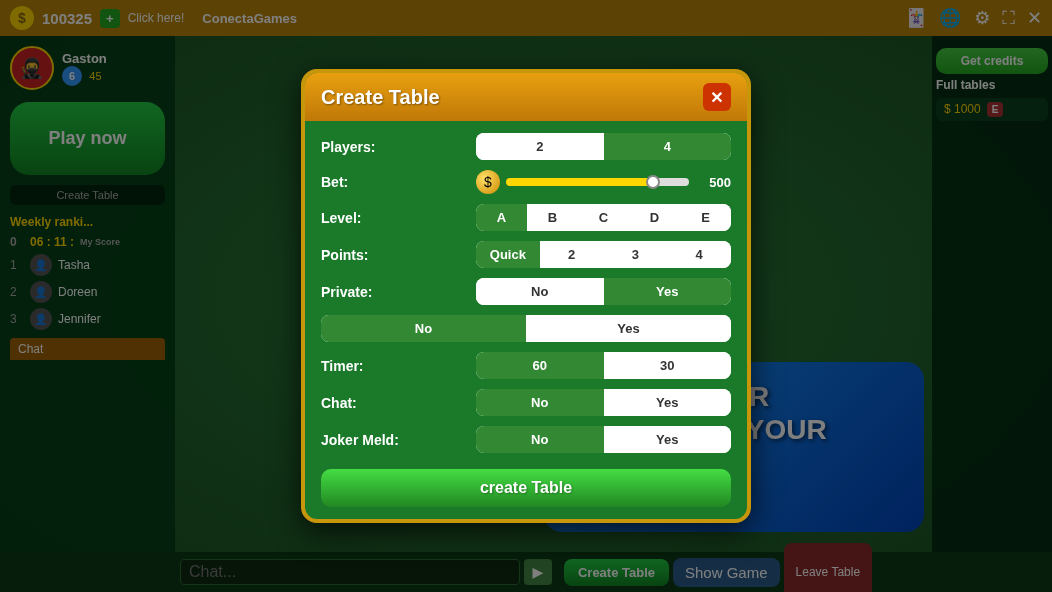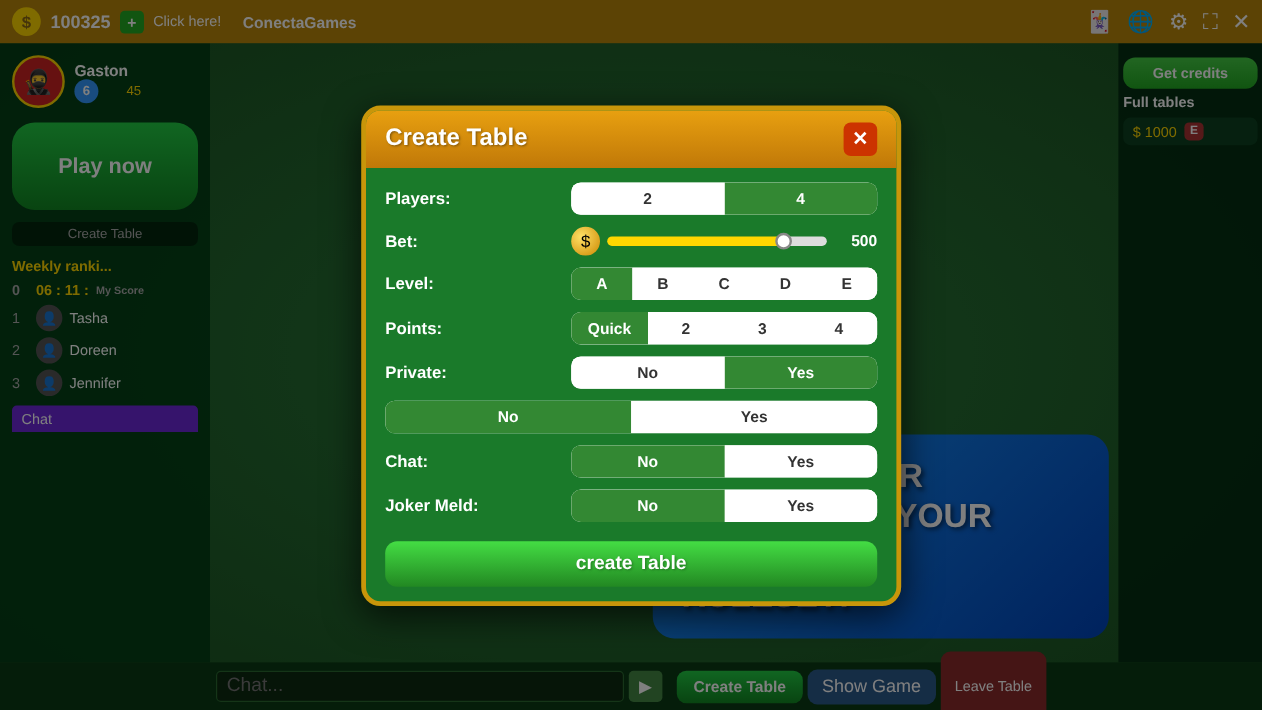--- a/index.html
+++ b/index.html
@@ -149,21 +149,21 @@
     .rank-avatar {
       width: 22px; height: 22px;
       background: #555;
       border-radius: 50%;
       display: flex; align-items: center; justify-content: center;
       color: white; font-size: 11px;
     }
     .rank-0 { color: #ffd700; font-weight: bold; }
 
     .chat-label {
-      background: #6d28d9;
+      background: #a16207;
       color: white;
       font-size: 12px;
       padding: 4px 8px;
       border-radius: 4px 4px 0 0;
       margin-top: 8px;
     }
 
     
     .bottom-bar {
       position: absolute;
@@ -239,21 +239,20 @@
       color: white;
       font-size: 12px;
       font-weight: bold;
       margin-bottom: 6px;
     }
     .table-item {
       background: #0d4020;
       border-radius: 6px;
       padding: 4px 8px;
       display: flex;
-      align-items: center;
       gap: 6px;
       margin-bottom: 4px;
     }
     .table-amount {
       color: #ffd700;
       font-size: 12px;
     }
     .table-badge {
       background: #aa3333;
       color: white;
@@ -457,21 +456,21 @@
     <span class="top-bar-icon">✕</span>
   </div>
 </div>
 
 <div class="sidebar-left">
   <div class="user-card">
     <div class="avatar">🥷</div>
     <div class="user-info">
       <div class="user-name">Gaston</div>
       <span class="user-level">6</span>
-      <span style="color:#ffd700;font-size:11px;margin-left:20px;">45</span>
+      <span style="color:#ffd700;font-size:11px;margin-left:4px;">45</span>
     </div>
   </div>
   <div class="play-btn">Play now</div>
   <div class="create-table-btn-sm">Create Table</div>
   <div class="weekly-title">Weekly ranki...</div>
   <div class="rank-item rank-0">
     <span class="rank-num">0</span>
     <span>06 : 11 :</span>
     <span style="font-size:9px;color:#aaa;">My Score</span>
   </div>
@@ -592,20 +591,27 @@
 
       
       <div class="modal-row">
         <div class="modal-options">
           <div class="modal-opt selected">No</div>
           <div class="modal-opt">Yes</div>
         </div>
       </div>
 
       
+      <div class="modal-row">
+        <span class="modal-label">Timer:</span>
+        <div class="modal-options">
+          <div class="modal-opt selected">60</div>
+          <div class="modal-opt">30</div>
+        </div>
+      </div>
 
       
       <div class="modal-row">
         <span class="modal-label">Chat:</span>
         <div class="modal-options">
           <div class="modal-opt selected">No</div>
           <div class="modal-opt">Yes</div>
         </div>
       </div>
 

